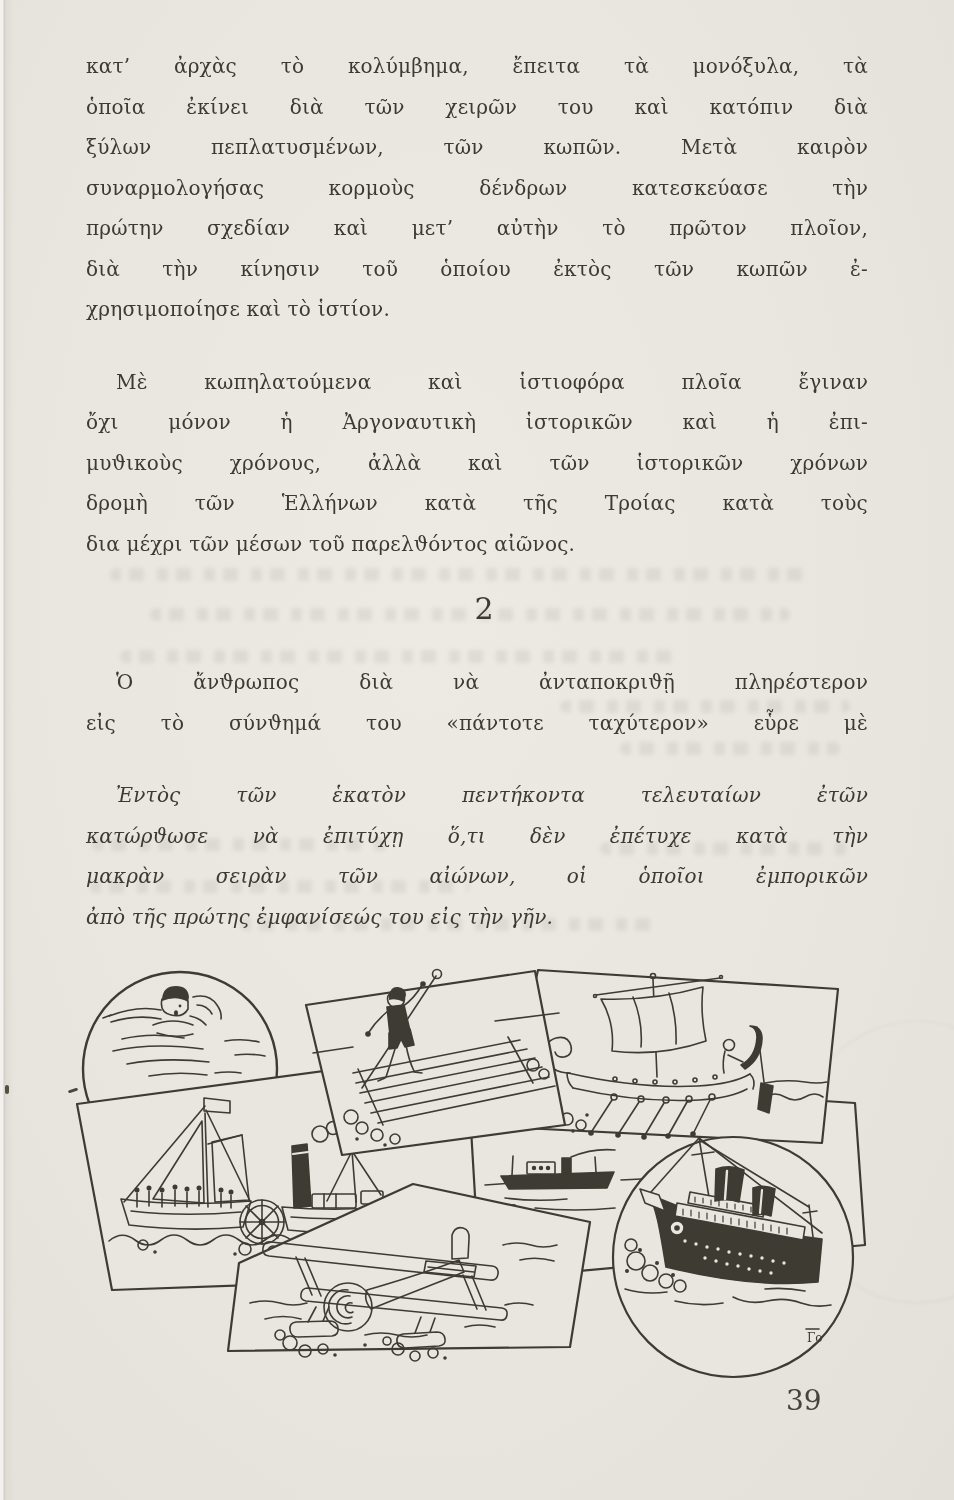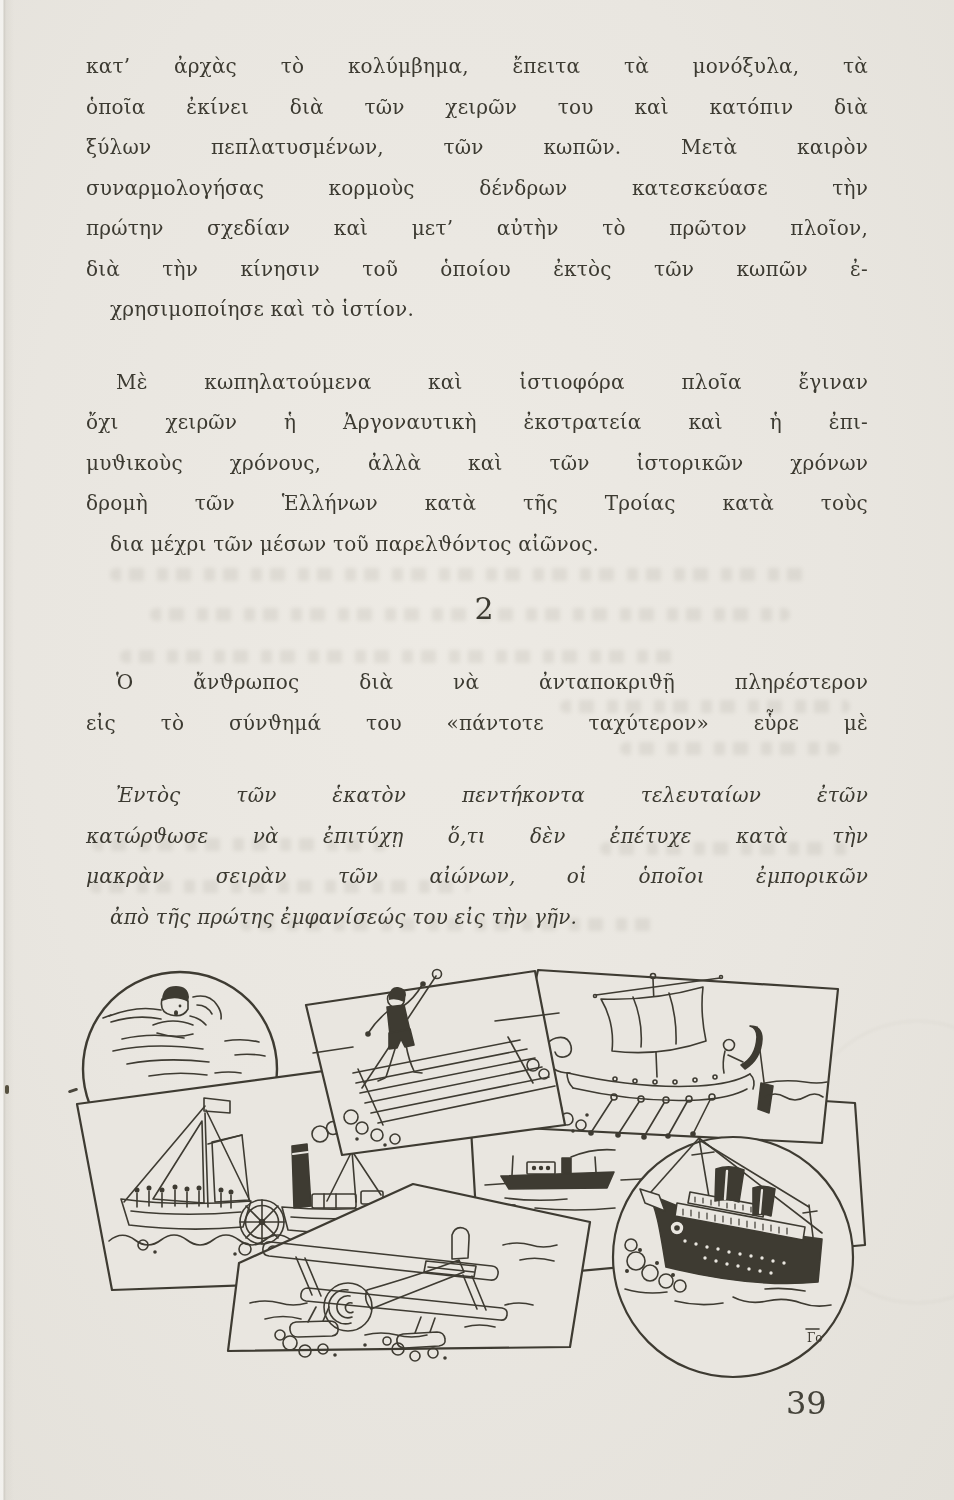--- a/index.html
+++ b/index.html
@@ -12,29 +12,29 @@
   .page-edge {
     position:absolute; left:0; top:0; bottom:0; width:14px;
     background:linear-gradient(90deg,#f5f4f1 0,#f5f4f1 3px,#ccc9c1 4px,#dedbd4 6px,rgba(233,230,224,0) 14px);
     opacity:.85;
   }
   .text-col { position:absolute; left:86px; top:46px; width:782px; }
   .line {
     font-size:20px; line-height:40.5px; letter-spacing:.2px;
     text-align:justify; text-align-last:justify;
   }
-  .line.last { text-align-last:left;margin-left:24px; }
+  .line.last { text-align-last:left; }
   .para.indent .line:first-child { text-indent:30px;margin-top:32px; }
   [data-paragraphs="0,1"] .para + .para { margin-top:7px; }
   [data-paragraphs="2,3"] .para + .para { margin-top:1px;font-style:italic; }
   .section-number {
     margin:24px 0 12px 14px; text-align:center;
     font-size:30px; line-height:42px; color:#3c3a31;
   }
-  .page-number { position:absolute; left:786px; top:1384px; font-size:32px; color:#45433a; }
+  .page-number { position:absolute; left:786px; top:1384px; font-size:28px; color:#45433a; }
   .illustration { position:absolute; left:65px; top:945px; width:820px; height:460px; }
   .bleed {
     position:absolute; height:13px; border-radius:6px; pointer-events:none;
     filter:blur(2.2px); opacity:.10;
     background:repeating-linear-gradient(90deg,#6b6555 0 11px,transparent 11px 19px,#6b6555 19px 34px,transparent 34px 47px);
   }
   .bleed-circle {
     position:absolute; left:790px; top:1020px; width:250px; height:280px;
     border:2px solid #6b6555; border-radius:50%; opacity:.05; filter:blur(1.5px);
     pointer-events:none;
@@ -68,21 +68,21 @@
         <div class="line">κατ’ ἀρχὰς τὸ κολύμβημα, ἔπειτα τὰ μονόξυλα, τὰ</div>
         <div class="line">ὁποῖα ἐκίνει διὰ τῶν χειρῶν του καὶ κατόπιν διὰ</div>
         <div class="line">ξύλων πεπλατυσμένων, τῶν κωπῶν. Μετὰ καιρὸν</div>
         <div class="line">συναρμολογήσας κορμοὺς δένδρων κατεσκεύασε τὴν</div>
         <div class="line">πρώτην σχεδίαν καὶ μετ’ αὐτὴν τὸ πρῶτον πλοῖον,</div>
         <div class="line">διὰ τὴν κίνησιν τοῦ ὁποίου ἐκτὸς τῶν κωπῶν ἐ-</div>
         <div class="line last">χρησιμοποίησε καὶ τὸ ἱστίον.</div>
       </div>
       <div class="para indent">
         <div class="line">Μὲ κωπηλατούμενα καὶ ἱστιοφόρα πλοῖα ἔγιναν</div>
-        <div class="line">ὄχι χειρῶν ἡ Ἀργοναυτικὴ ἐκστρατεία καὶ ἡ ἐπι-</div>
+        <div class="line">ὄχι μόνον ἡ Ἀργοναυτικὴ ἱστορικῶν καὶ ἡ ἐπι-</div>
         <div class="line">μυϑικοὺς χρόνους, ἀλλὰ καὶ τῶν ἱστορικῶν χρόνων</div>
         <div class="line">δρομὴ τῶν Ἑλλήνων κατὰ τῆς Τροίας κατὰ τοὺς</div>
         <div class="line last">δια μέχρι τῶν μέσων τοῦ παρελϑόντος αἰῶνος.</div>
       </div>
     </div>
   <div class="section-number">2</div>
   <div data-paragraphs="2,3">
       <div class="para indent">
         <div class="line">Ὁ ἄνϑρωπος διὰ νὰ ἀνταποκριϑῇ πληρέστερον</div>
         <div class="line">εἰς τὸ σύνϑημά του «πάντοτε ταχύτερον» εὗρε μὲ</div>

